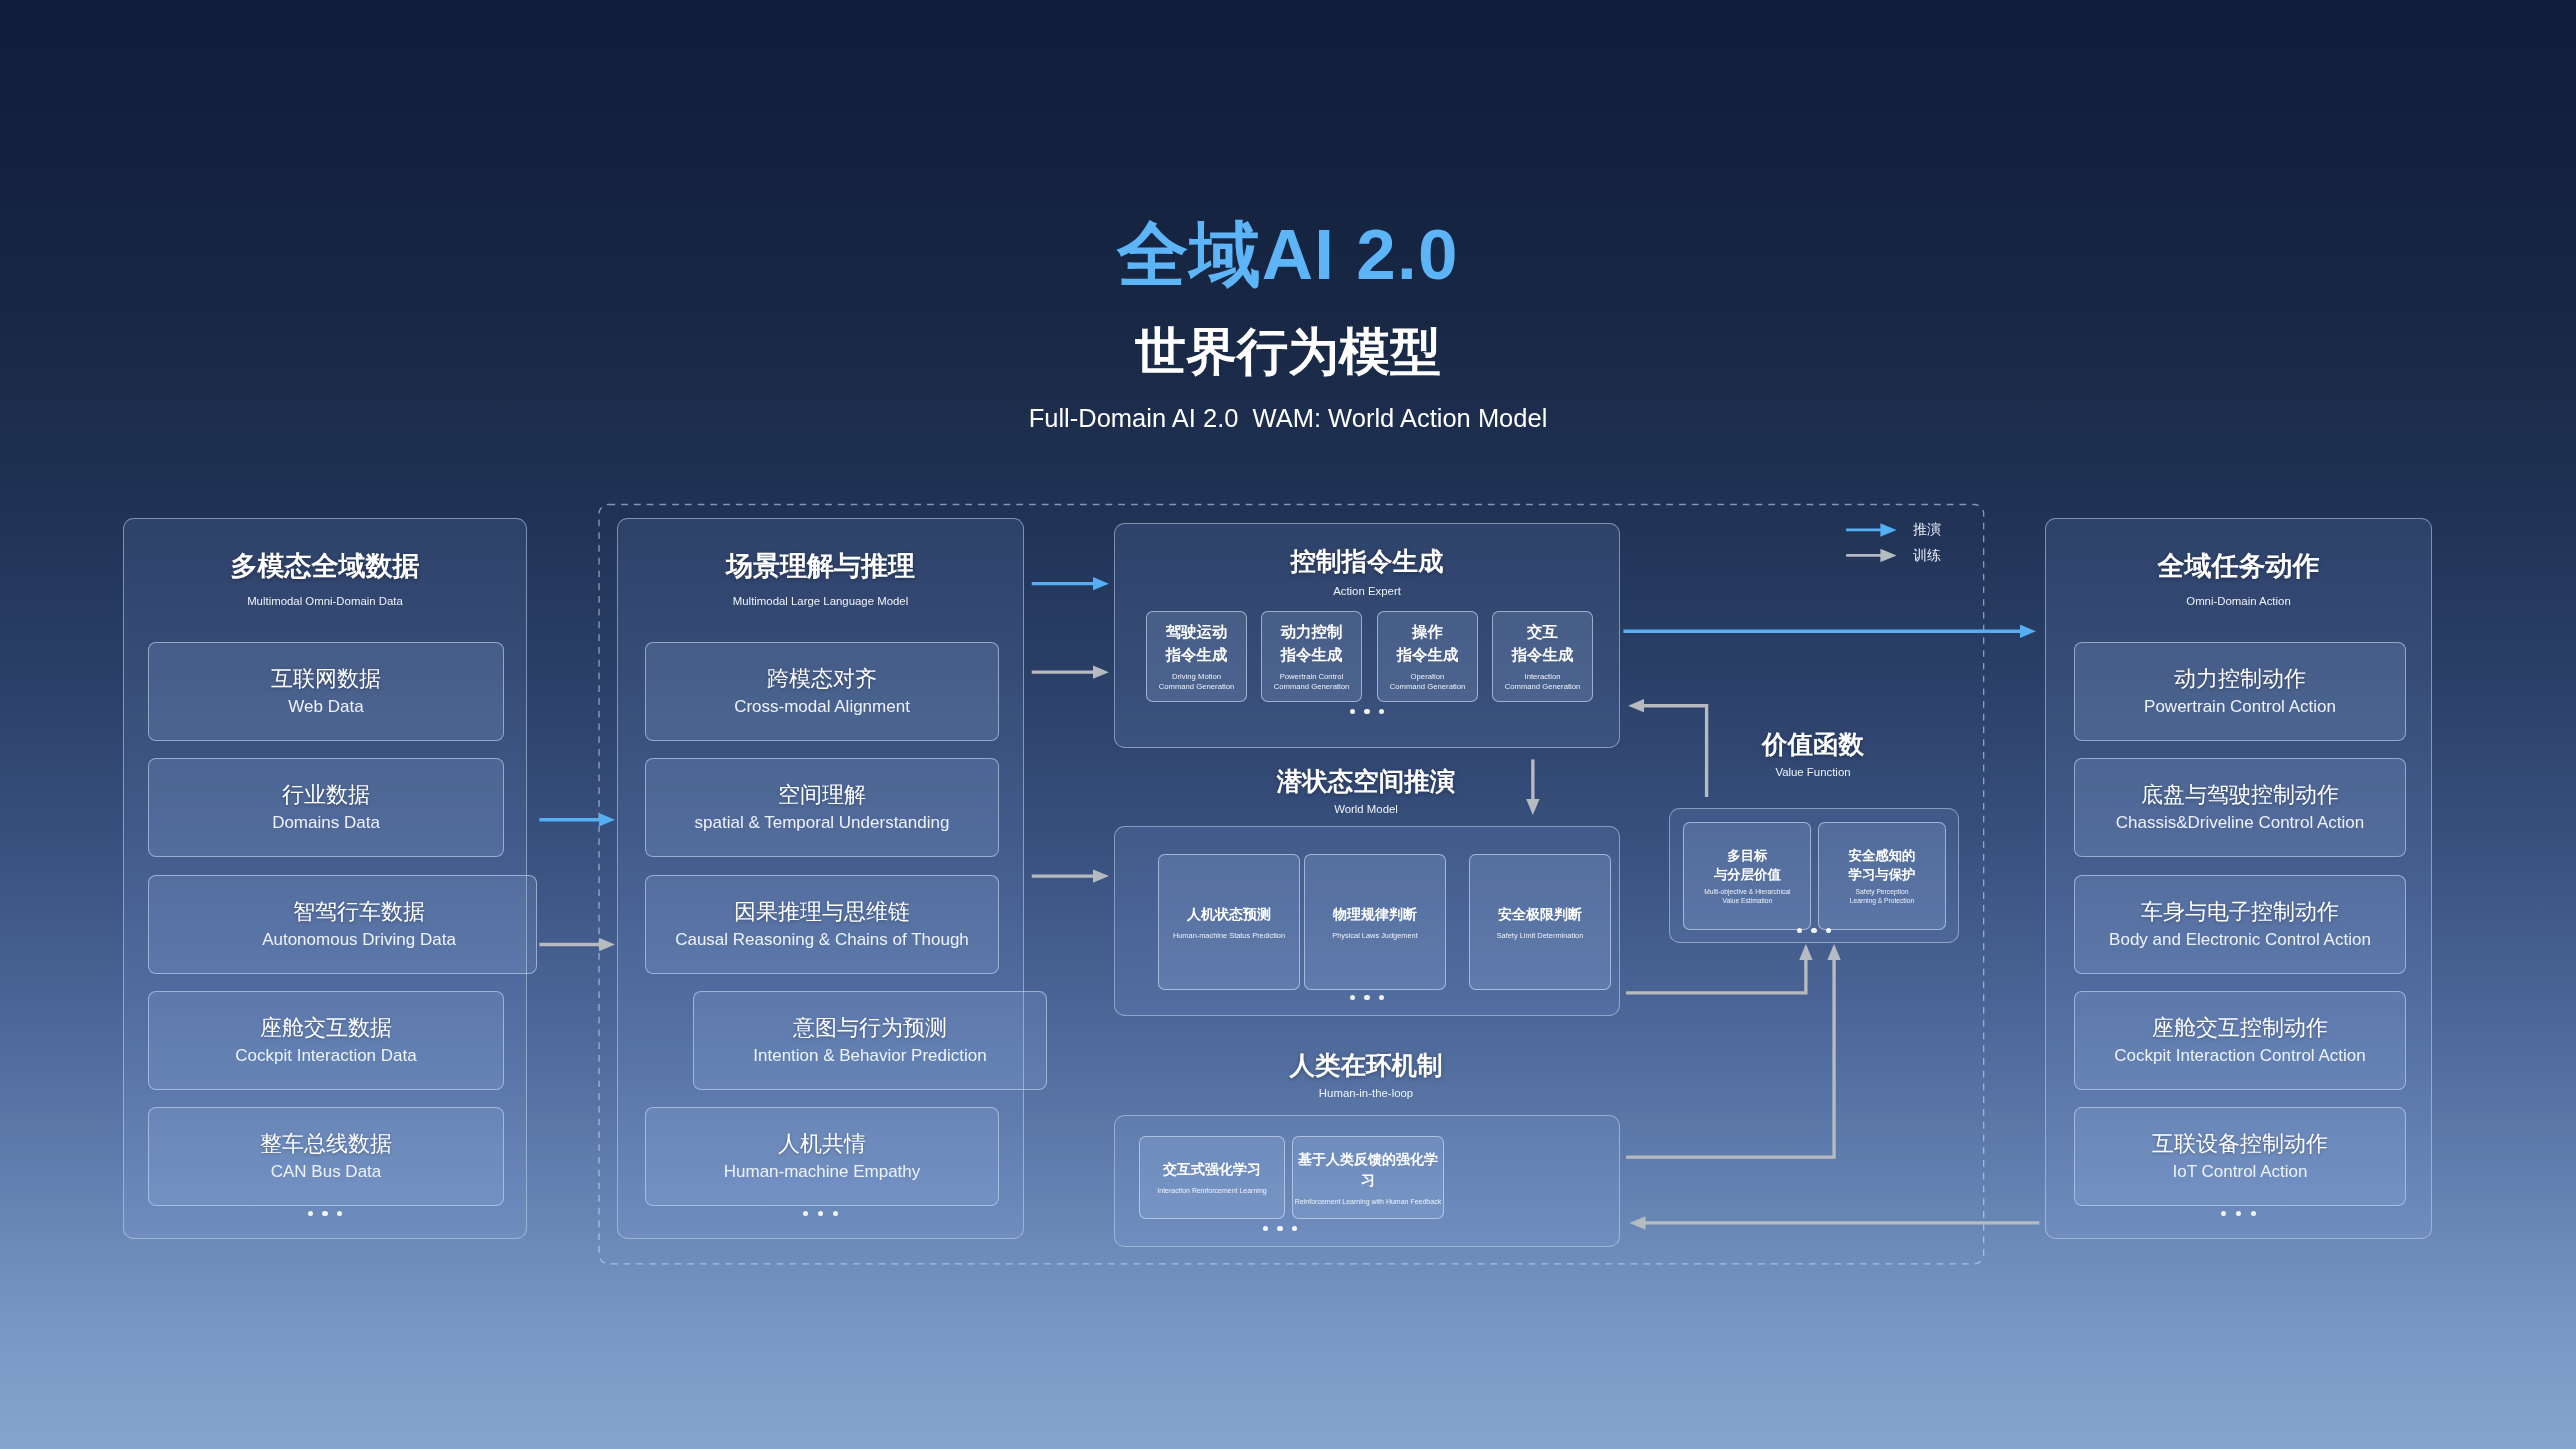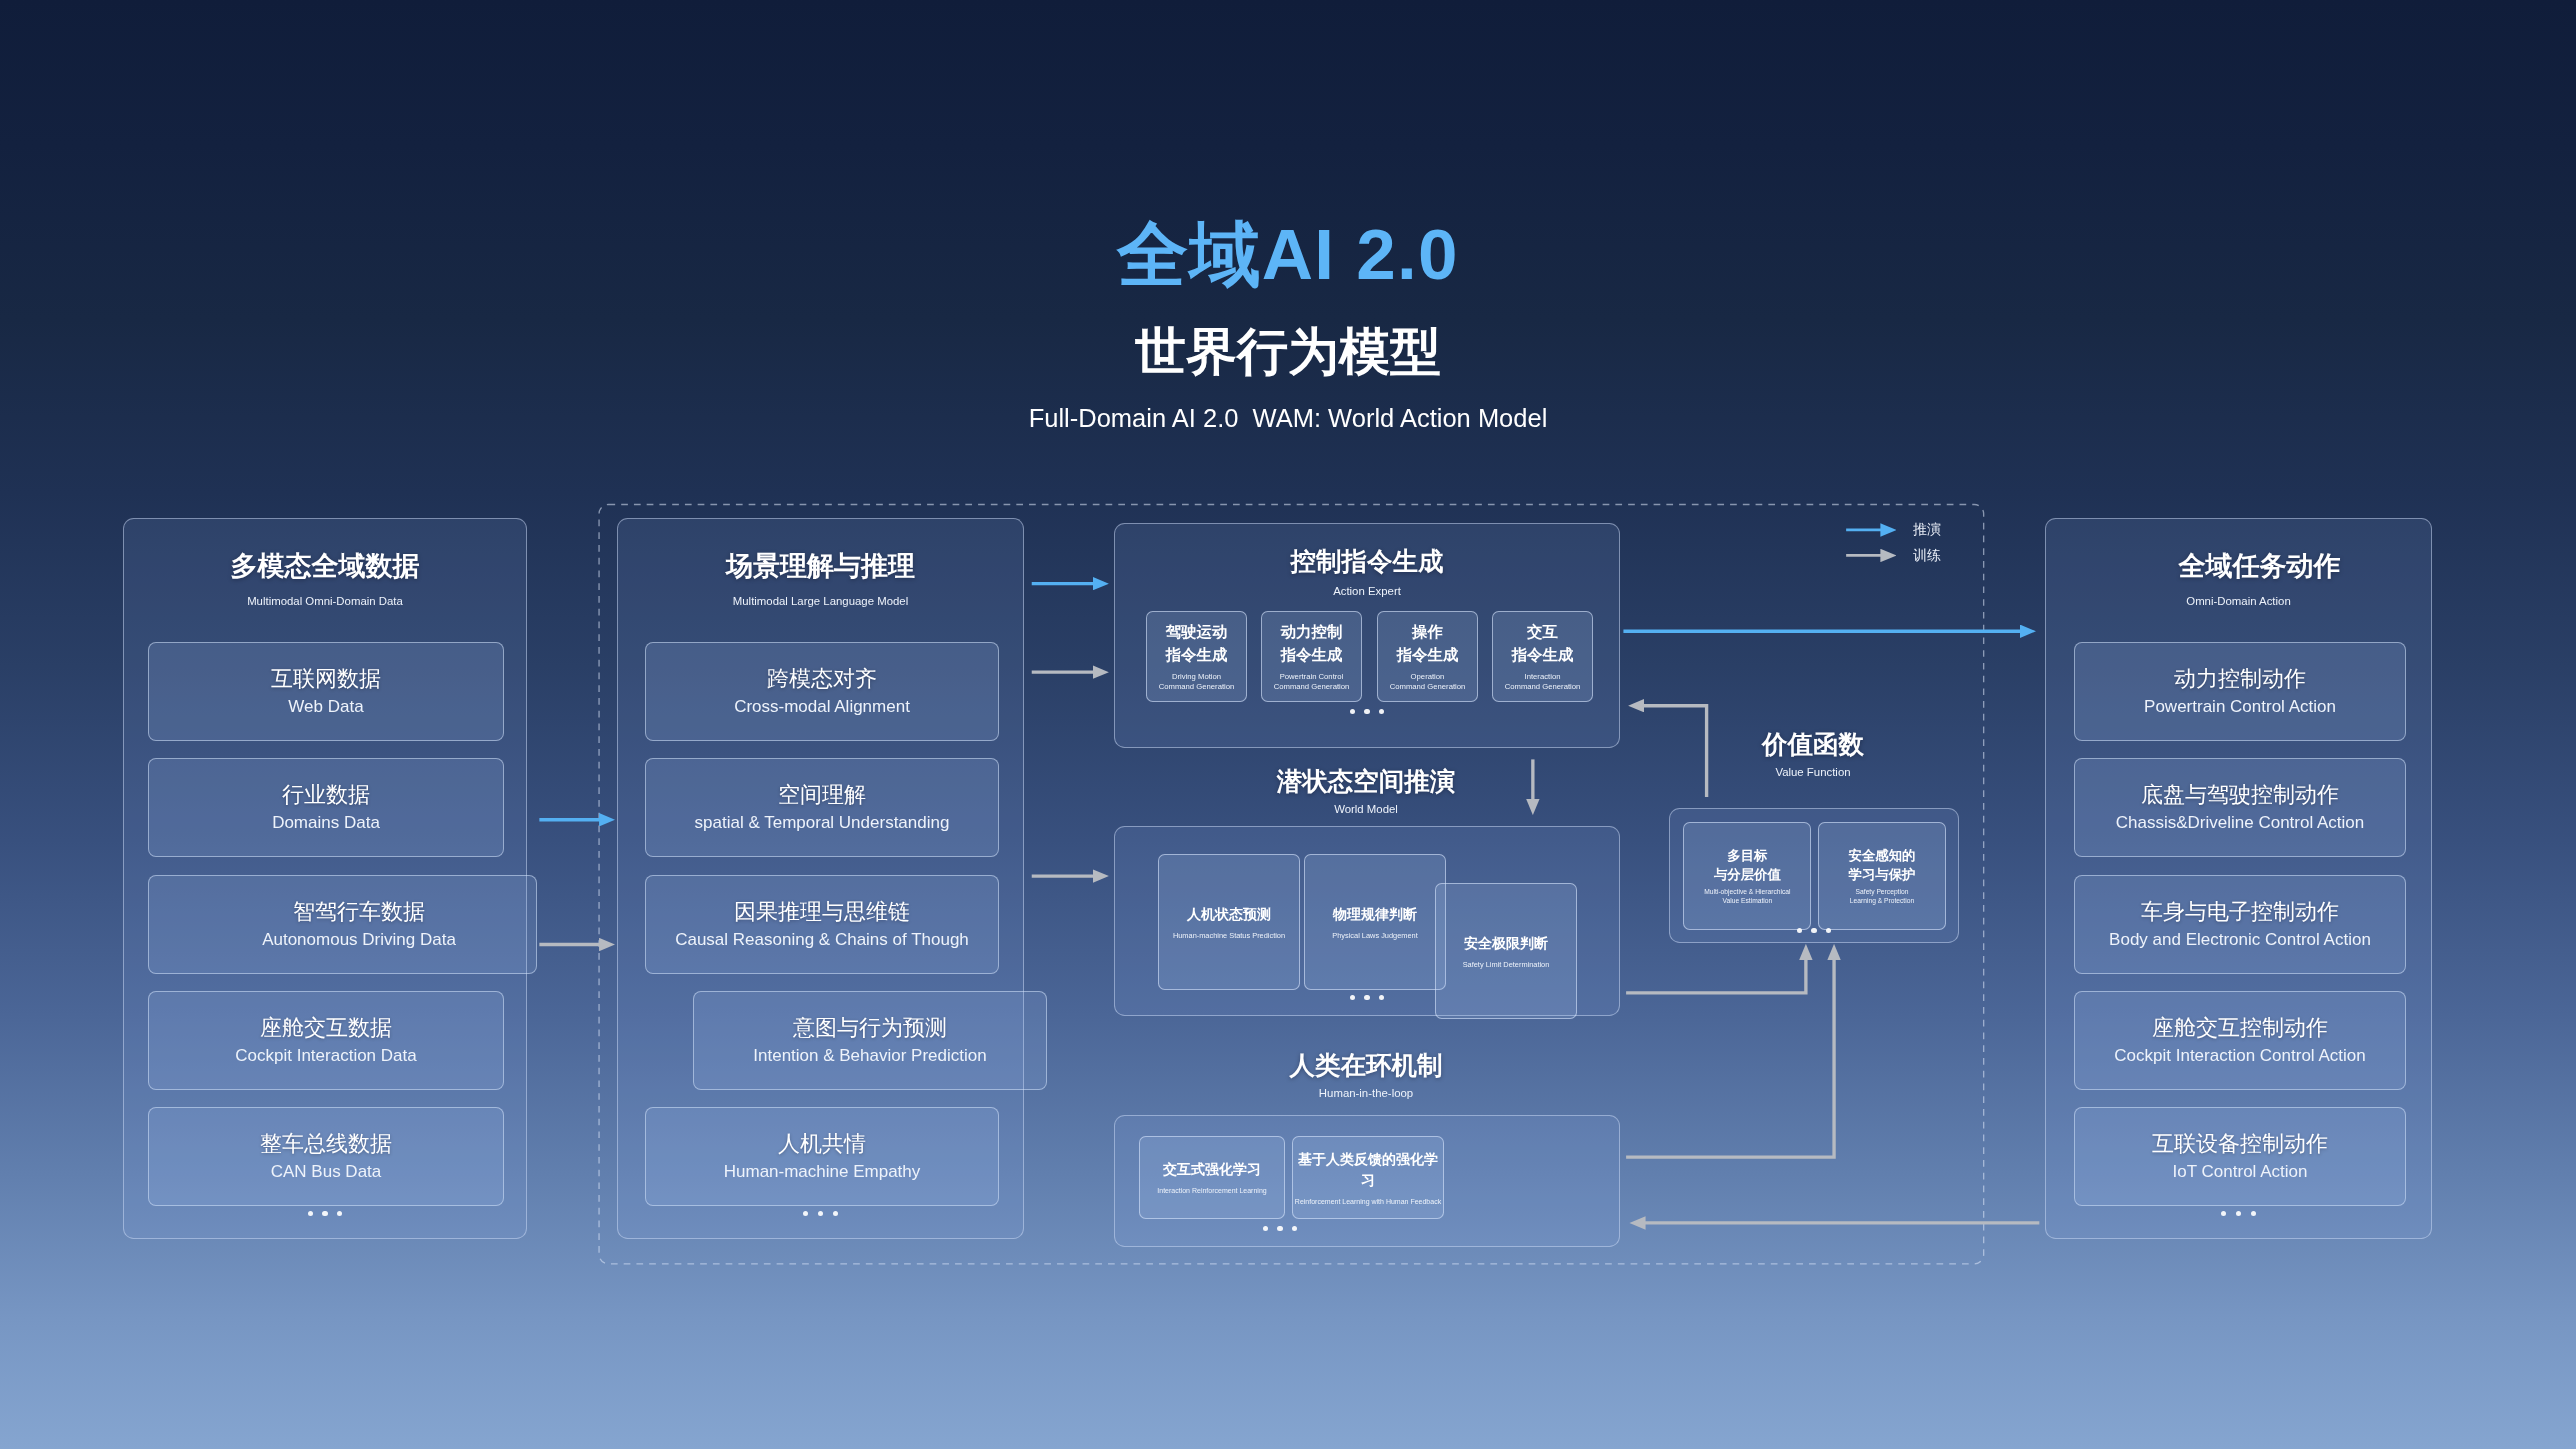--- a/index.html
+++ b/index.html
@@ -183,21 +183,21 @@
   </div>
   <div class="panel" style="left:1114px;top:826px;width:504px;height:188px;">
     <div class="subbox" style="left:43px;top:27px;width:140px;height:134px;">
       <div class="s-zh one">人机状态预测</div>
       <div class="s-en one">Human-machine Status Prediction</div>
     </div>
     <div class="subbox" style="left:189px;top:27px;width:140px;height:134px;">
       <div class="s-zh one">物理规律判断</div>
       <div class="s-en one">Physical Laws Judgement</div>
     </div>
-    <div class="subbox" style="left:320px;top:27px;width:140px;height:134px;margin-top:29px;">
+    <div class="subbox" style="left:354px;top:27px;width:140px;height:134px;">
       <div class="s-zh one">安全极限判断</div>
       <div class="s-en one">Safety Limit Determination</div>
     </div>
     <div class="dots" style="top:168px;">
         <span></span>
         <span></span>
         <span></span>
       </div>
   </div>
 
@@ -247,21 +247,21 @@
         </div>
     </div>
     <div class="dots" style="top:119px;">
         <span></span>
         <span></span>
         <span></span>
       </div>
   </div>
 
   <div class="panel" style="left:2045px;top:518px;width:385px;height:719px;">
-    <div class="p-title" style="top:32px;padding-left:21px;">全域任务动作</div>
+    <div class="p-title" style="top:32px;">全域任务动作</div>
     <div class="p-sub" style="top:75px;">Omni-Domain Action</div>
     <div class="itembox" style="left:28px;top:123px;width:330px;height:97px;">
       <div class="i-zh">动力控制动作</div>
       <div class="i-en">Powertrain Control Action</div>
     </div>
     <div class="itembox" style="left:28px;top:239px;width:330px;height:97px;">
       <div class="i-zh">底盘与驾驶控制动作</div>
       <div class="i-en">Chassis&amp;Driveline Control Action</div>
     </div>
     <div class="itembox" style="left:28px;top:356px;width:330px;height:97px;">

